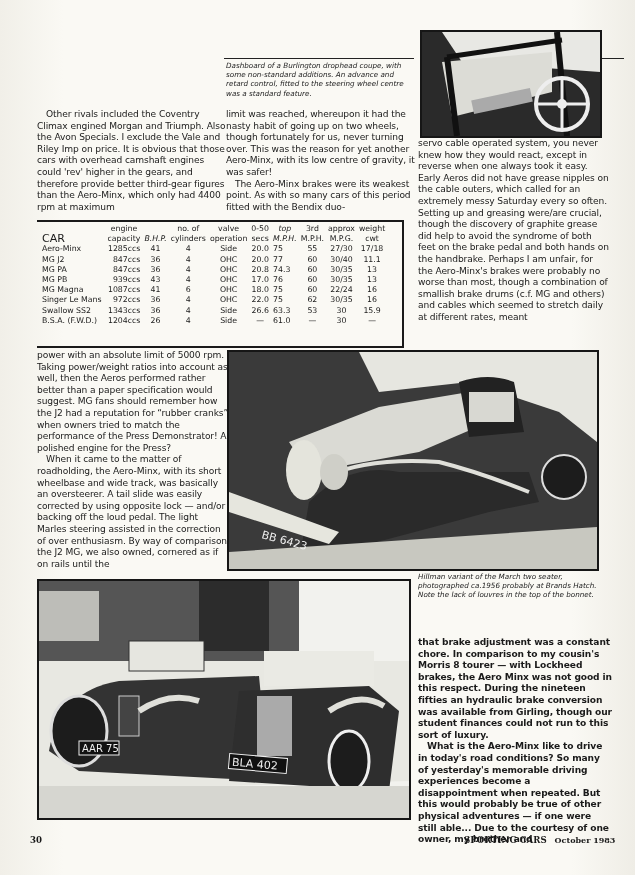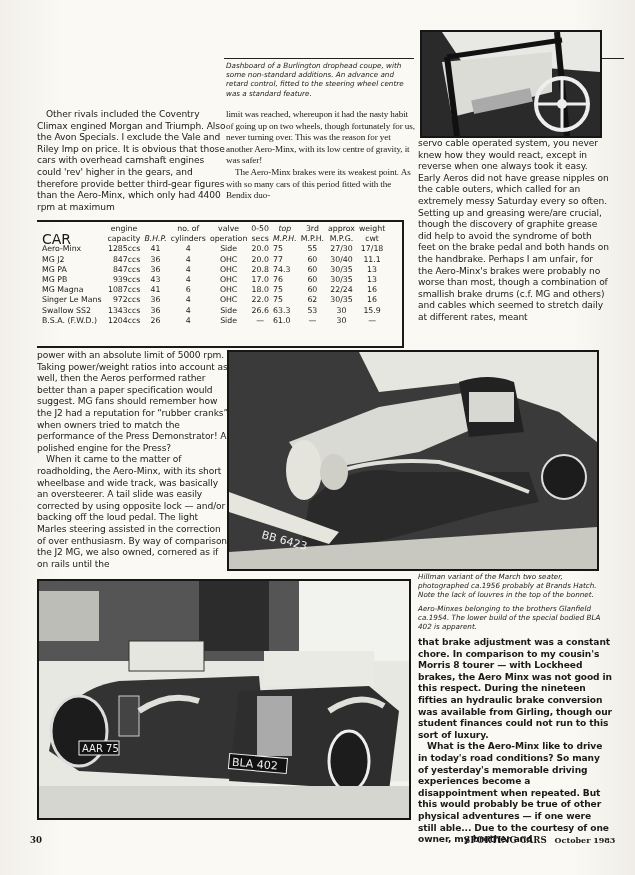--- a/index.html
+++ b/index.html
@@ -37,21 +37,21 @@
     position: absolute; left: 37px; top: 220px; width: 365px; height: 124px;
     border-top: 2px solid #1a1a1a; border-right: 2px solid #1a1a1a;
     border-bottom: 2px solid #1a1a1a;
   }
   table.spec {
     border-collapse: collapse; font-size: 7.8px; line-height: 10.2px;
     margin: 2px 0 0 3px; color: #1a1a1a;
   }
   table.spec th { font-weight: normal; vertical-align: bottom; padding: 0 2px; white-space: nowrap; }
   table.spec td { padding: 0 2px; white-space: nowrap; }
-  table.spec th.car { text-align: left; font-size: 14px; }
+  table.spec th.car { text-align: left; font-size: 11px; }
   table.spec td.car { text-align: left; padding-right: 4px; }
   .c { text-align: center; }
   .r { text-align: right; }
   .it { font-style: italic; margin-top: 12px; }
   .footer {
     position: absolute; top: 835px; font-family: "DejaVu Serif", serif;
     font-size: 8.6px; font-weight: bold; color: #1a1a1a;
   }
   .footer .date { font-weight: bold; margin-left: 8px; font-size: 8px; }
 </style>
@@ -82,21 +82,21 @@
       <circle cx="140" cy="72" r="5" fill="#eee"></circle>
     </g>
     <rect x="50" y="62" width="60" height="14" fill="#aaa" transform="rotate(-12 80 69)"></rect>
   </svg>
 </div>
 
 <div class="body-text" style="left:37px; top:109px; width:190px;">
   <p>Other rivals included the Coventry Climax engined Morgan and Triumph. Also the Avon Specials. I exclude the Vale and Riley Imp on price. It is obvious that those cars with overhead camshaft engines could 'rev' higher in the gears, and therefore provide better third-gear figures than the Aero-Minx, which only had 4400 rpm at maximum</p>
 </div>
 
-<div class="body-text" style="left:226px; top:109px; width:190px;font-family:Liberation Serif, serif;">
+<div class="body-text" style="left:226px; top:109px; width:190px;">
   <p class="noindent">limit was reached, whereupon it had the nasty habit of going up on two wheels, though fortunately for us, never turning over. This was the reason for yet another Aero-Minx, with its low centre of gravity, it was safer!</p>
   <p>The Aero-Minx brakes were its weakest point. As with so many cars of this period fitted with the Bendix duo-</p>
 </div>
 
 <div class="body-text" style="left:418px; top:138px; width:192px;">
   <p class="noindent">servo cable operated system, you never knew how they would react, except in reverse when one always took it easy. Early Aeros did not have grease nipples on the cable outers, which called for an extremely messy Saturday every so often. Setting up and greasing were/are crucial, though the discovery of graphite grease did help to avoid the syndrome of both feet on the brake pedal and both hands on the handbrake. Perhaps I am unfair, for the Aero-Minx's brakes were probably no worse than most, though a combination of smallish brake drums (c.f. MG and others) and cables which seemed to stretch daily at different rates, meant</p>
 </div>
 
 <div class="spec-table-box">
   <table class="spec">
@@ -245,21 +245,20 @@
     <ellipse cx="105" cy="120" rx="14" ry="18" fill="#cfcfc8"></ellipse>
     <circle cx="335" cy="125" r="22" fill="#1c1c1c" stroke="#ddd" stroke-width="2"></circle>
     <polygon points="0,140 110,180 100,192 0,160" fill="#e6e6de"></polygon>
     <polygon points="0,200 368,175 368,217 0,217" fill="#c8c8c0"></polygon>
     <text x="32" y="186" fill="#eee" font-size="11" font-family="DejaVu Sans, sans-serif" transform="rotate(15 32 186)">BB 6423</text>
   </svg>
 </div>
 
 <div class="caption" style="left:418px; top:572px; width:192px;font-style:italic;">
   <p>Hillman variant of the March two seater, photographed ca.1956 probably at Brands Hatch. Note the lack of louvres in the top of the bonnet.</p>
-  <p>Aero-Minxes belonging to the brothers Glanfield ca.1954. The lower build of the special bodied BLA 402 is apparent.</p>
 </div>
 
 <div class="photo" style="left:37px; top:579px; width:370px; height:237px; background:#0ea5e9;">
   <svg viewBox="0 0 370 237" preserveAspectRatio="none">
     <rect width="370" height="237" fill="#f2f2ee"></rect>
     <rect x="0" y="0" width="260" height="80" fill="#555"></rect>
     <rect x="160" y="0" width="70" height="70" fill="#2c2c2c"></rect>
     <rect x="0" y="10" width="60" height="50" fill="#bdbdb8"></rect>
     <polygon points="0,80 370,80 370,200 0,210" fill="#e8e8e2"></polygon>
     <rect x="90" y="60" width="75" height="30" fill="#e6e6e0" stroke="#333"></rect>

